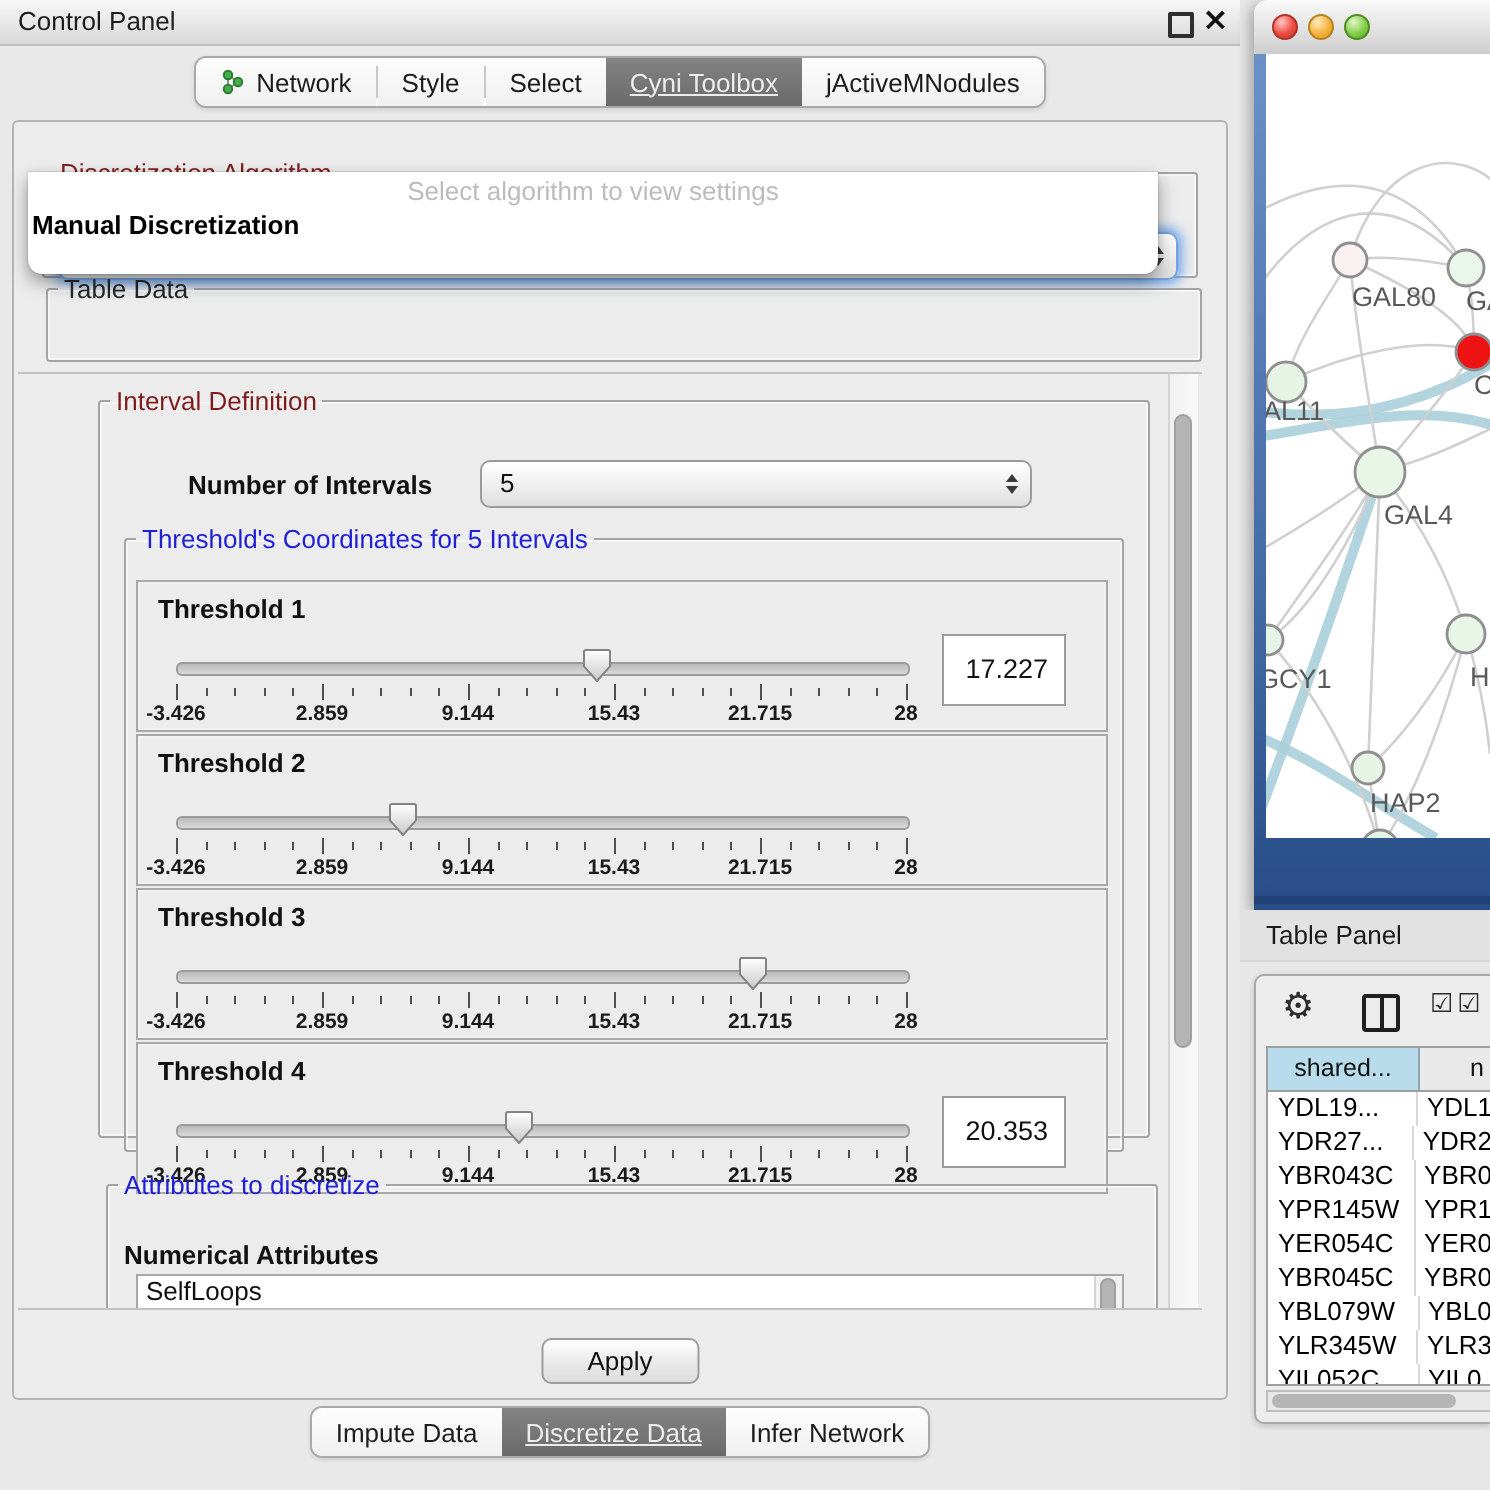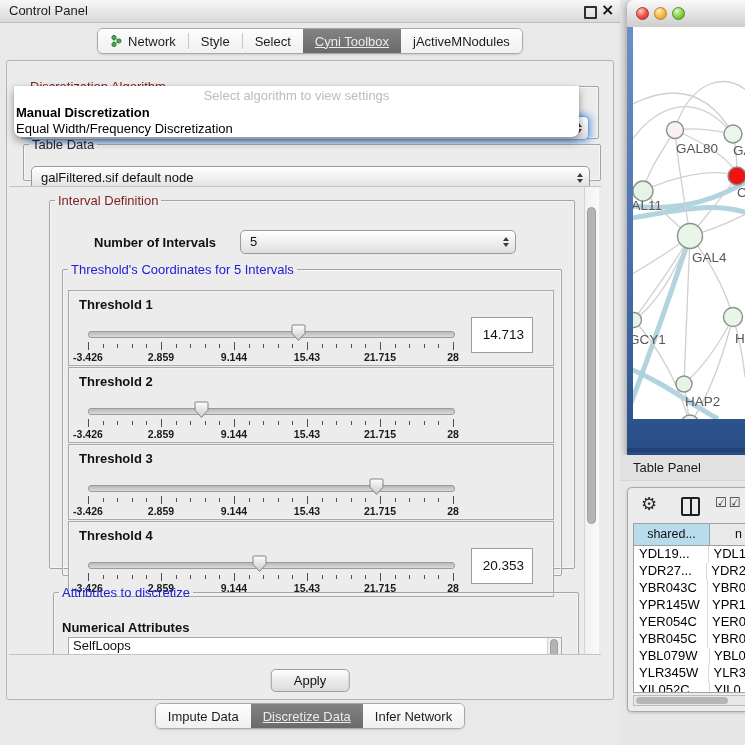--- a/index.html
+++ b/index.html
@@ -159,34 +159,26 @@
         <div class="combo" id="algo-combo">
           <span class="spin">
               <i class="up"></i>
               <i class="dn"></i>
             </span>
         </div>
       </fieldset>
 
       <fieldset class="grp plain" id="table-data-group">
         <legend>Table Data</legend>
-        <div class="combo" id="table-data-combo">
-          <span class="combo-text">galFiltered.sif default node</span>
-          <span class="spin">
-              <i class="up"></i>
-              <i class="dn"></i>
-            </span>
-        </div>
       </fieldset>
 
       <div id="algo-popup">
         <div class="popup-hint">Select algorithm to view settings</div>
         <div id="popup-opts">
             <div class="popup-opt bold">Manual Discretization</div>
-            <div class="popup-opt">Equal Width/Frequency Discretization</div>
           </div>
       </div>
 
       <div id="scroll-area">
 
         <fieldset class="grp green" id="interval-group">
           <legend>Interval Definition</legend>
           <span class="noi-label">Number of Intervals</span>
           <div class="combo" id="noi-combo">
             <span class="combo-text">5</span>
@@ -236,21 +228,21 @@
                   <span class="tick-label" style="left: 384px;">28</span>
                   <span class="thumb" style="left: 222.177px;"><svg width="15" height="18" viewBox="0 0 15 18">
                       <defs>
                         <linearGradient id="thgrad" x1="0" y1="0" x2="0" y2="1">
                           <stop offset="0" stop-color="#fefefe"></stop>
                           <stop offset="1" stop-color="#c9c9c9"></stop>
                         </linearGradient>
                       </defs>
                       <path d="M2 1 H13 Q14 1 14 2 V9.2 L7.5 16.5 L1 9.2 V2 Q1 1 2 1 Z" fill="url(#thgrad)" stroke="#838383" stroke-width="1" stroke-linejoin="round"></path>
                     </svg></span>
-                  <div class="val-box">14.713</div>
+                  <div class="val-box">17.227</div>
                 </div>
                 <div class="th-panel">
                   <div class="th-label">Threshold 2</div>
                   <div class="track"></div>
                   <span class="tick major" style="left: 19px;"></span>
                   <span class="tick minor" style="left: 33.6px;"></span>
                   <span class="tick minor" style="left: 48.2px;"></span>
                   <span class="tick minor" style="left: 62.8px;"></span>
                   <span class="tick minor" style="left: 77.4px;"></span>
                   <span class="tick major" style="left: 92px;"></span>

